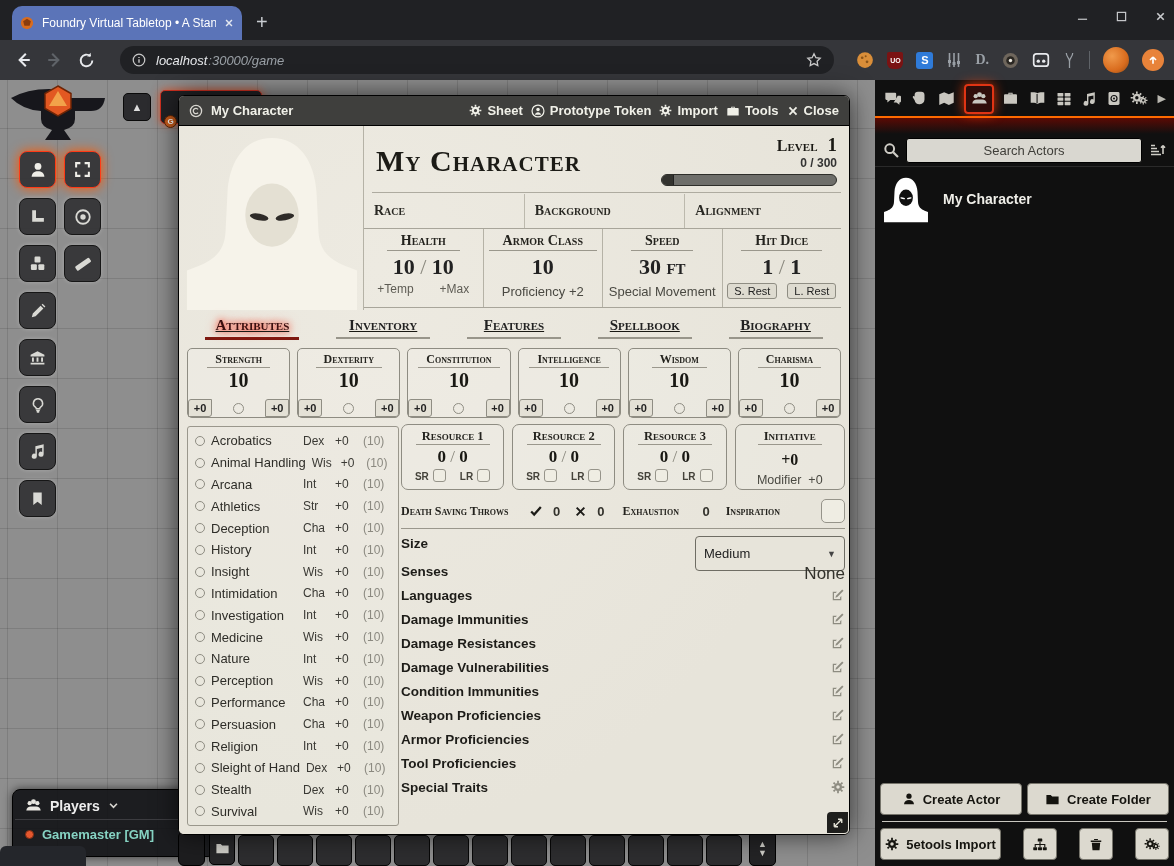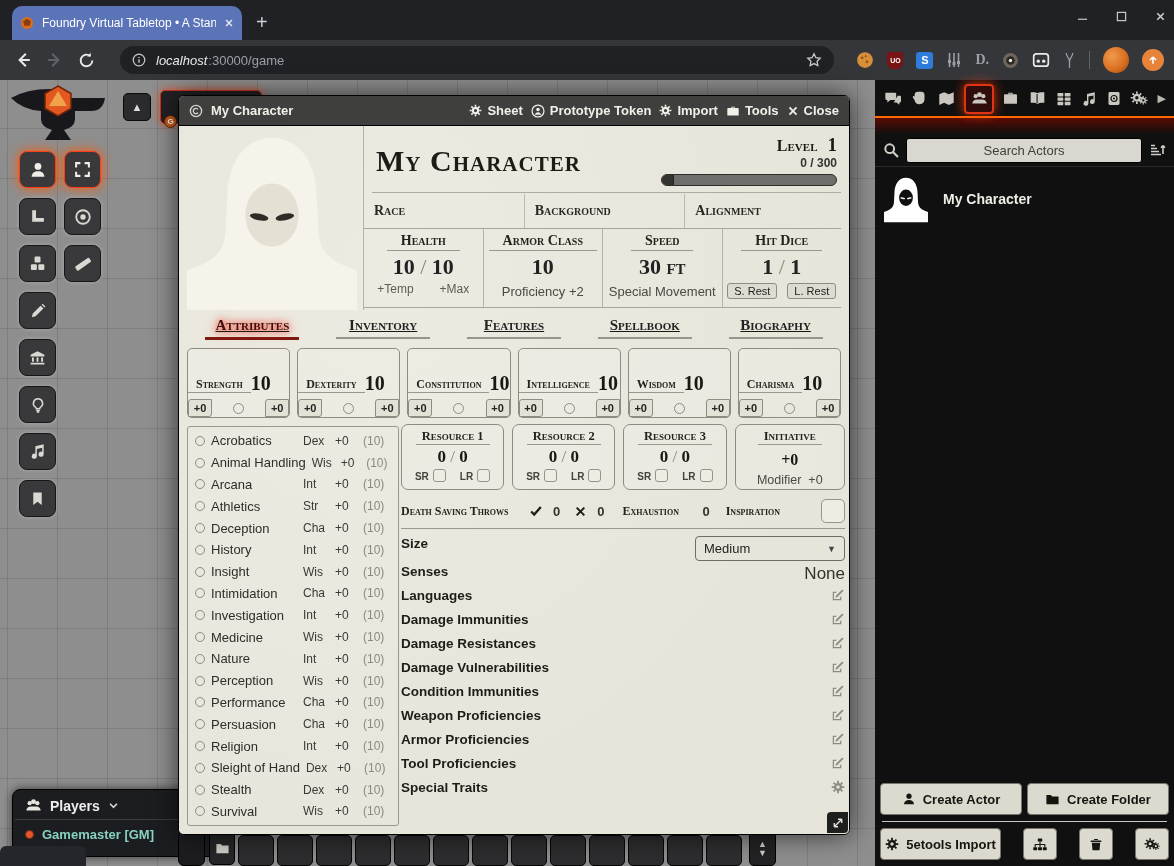--- a/index.html
+++ b/index.html
@@ -18,21 +18,21 @@
   .btab .tclose { color:#e4e8f0; font-size:12px; font-weight:bold; }
   .newtab { position:absolute; left:256px; top:12px; color:#c9cdd2; font-size:20px; line-height:20px; }
   .winctrl { position:absolute; top:0; right:8px; height:32px; display:flex; align-items:center; gap:28px; color:#c8cacd; }
   .toolbar { position:absolute; left:0; top:40px; width:100%; height:40px; background:#35363a;
              display:flex; align-items:center; }
   .navbtn { margin-left:14px; color:#e8eaed; }
   .navbtn.dis { color:#5f6368; }
   .urlbar { position:absolute; left:120px; top:46px; width:714px; height:28px; background:#202124;
             border-radius:14px; display:flex; align-items:center; padding:0 12px; gap:10px; }
   .urlbar .host { color:#e8eaed; font-size:13px;font-style:italic; }
-  .urlbar .path { color:#9aa0a6; font-size:13px; }
+  .urlbar .path { color:#9aa0a6; font-size:13px;font-style:italic; }
   .exts { position:absolute; right:10px; top:40px; height:40px; display:flex; align-items:center; gap:13px; }
   .extdiv { width:1px; height:18px; background:#5f6368; }
   .badge-s { width:17px; height:17px; background:#2f7bd9; color:#fff; font-size:11px; font-weight:bold;
              display:flex; align-items:center; justify-content:center; border-radius:3px; }
   .badge-d { color:#9aa0a6; font-family:"Liberation Serif",serif; font-weight:bold; font-size:14px; }
   .badge-uo { width:16px; height:17px; background:#7a1313; color:#fff; font-size:7px; font-weight:bold;
               display:flex; align-items:center; justify-content:center; border-radius:2px 2px 6px 6px; }
   .avatar-orb { width:26px; height:26px; border-radius:50%;
                 background:radial-gradient(circle at 35% 35%, #f09a4b, #d96c1e 60%, #8a4a17); }
   .updbtn { width:22px; height:22px; border-radius:50%; background:#e8833a; color:#fff;
@@ -120,21 +120,21 @@
   .restbtn { font-size:11px; background:#dedbd0; border:1px solid #8f8d83; border-radius:3px; padding:1px 6px; color:#222; }
 
   .tabnav { position:absolute; left:8px; right:8px; top:188px; height:32px; display:flex;text-decoration:underline; }
   .stab { flex:1; text-align:center; font-size:15px; color:#222; padding-top:3px; }
   .stab .ul { height:2px; background:#98958a; width:72%; margin:3px auto 0 auto; }
   .stab.active { color:#3a0f0f; text-shadow:0 0 6px rgba(255,40,20,.9), 0 0 12px rgba(255,60,30,.6); }
   .stab.active .ul { height:3px; background:#7e1a12; }
 
   .abilrow { position:absolute; left:8px; right:8px; top:222px; height:70px; display:flex; gap:7px; }
   .abil { flex:1; border:1px solid #8e8c82; border-radius:5px; position:relative; display:flex;
-          align-items:center; background:rgba(255,255,255,.12); }
+          flex-direction:column; align-items:center; background:rgba(255,255,255,.12); }
   .abil .alabel { font-size:12px; border-bottom:1px solid #9a978c; padding:1px 8px 0 8px; margin-top:2px; color:#24231e; }
   .abil .aval { font-size:20px; margin-top:1px; }
   .abil .abottom { position:absolute; left:0; right:0; bottom:0; height:18px; display:flex; align-items:center; justify-content:space-between; }
   .minibox { width:24px; height:18px; background:#e4e1d6; border:1px solid #8f8d83; border-radius:3px 0 3px 0;
              font-size:11px; font-weight:bold; text-align:center; line-height:16px; color:#222; }
   .radio { width:11px; height:11px; border:1.5px solid #8f8d83; border-radius:50%; background:transparent; }
 
   .skills { position:absolute; left:8px; top:300px; width:212px; height:400px; border:1px solid #9a978c;
             border-radius:3px; padding:3px 0; background:rgba(255,255,255,.08); }
   .skrow { display:flex; align-items:center; gap:6px; height:21.8px; padding:0 7px; }
@@ -158,21 +158,21 @@
   .initval { font-size:16px; font-weight:bold; margin-top:6px; }
   .initmod { font-size:12.5px; color:#4a4942; margin-top:4px; }
   .deathrow { display:flex; align-items:center; height:30px; margin-top:6px; font-size:12px; }
   .deathrow .dslabel { width:128px; font-size:12px; color:#24231e; }
   .dnum { font-size:13px; font-weight:bold; color:#33322c; }
   .bigchk { width:24px; height:24px; background:#efede3; border:1px solid #96948a; border-radius:5px; }
   .traits { border-top:1px solid #9a978c; margin-top:2px; padding-top:7px; }
   .trow { display:flex; align-items:flex-start; height:24px; }
   .tlabel { flex:1; font-size:13.5px; font-weight:bold; color:#1d1c18; }
   .tval { font-size:17px; color:#33322c; }
-  .tselect { width:150px; height:25px; border:1px solid #6f6d64; border-radius:4px; background:#e7e4da;
+  .tselect { width:150px; height:35px; border:1px solid #6f6d64; border-radius:4px; background:#e7e4da;
              display:flex; align-items:center; padding:4px 8px; font-size:13px; color:#222; }
   .tselect .car { margin-left:auto; font-size:9px; color:#444; }
   .ticon { color:#8d8b80; }
   .resize { position:absolute; right:1px; bottom:1px; width:21px; height:21px; background:#1f1f1d;
             border-radius:4px 0 4px 0; color:#e8e6da; display:flex; align-items:center; justify-content:center; }
 
   
   .sidebar { position:absolute; right:0; top:0; width:299px; height:786px; background:#101010; }
   .sbtabs { display:flex; align-items:center; justify-content:space-between; padding:5px 8px 4px 8px; height:36px; color:#c9c7c0; }
   .sbtab-active { width:30px; height:30px; border:2px solid #e03414; border-radius:4px; background:rgba(110,10,0,.35);

